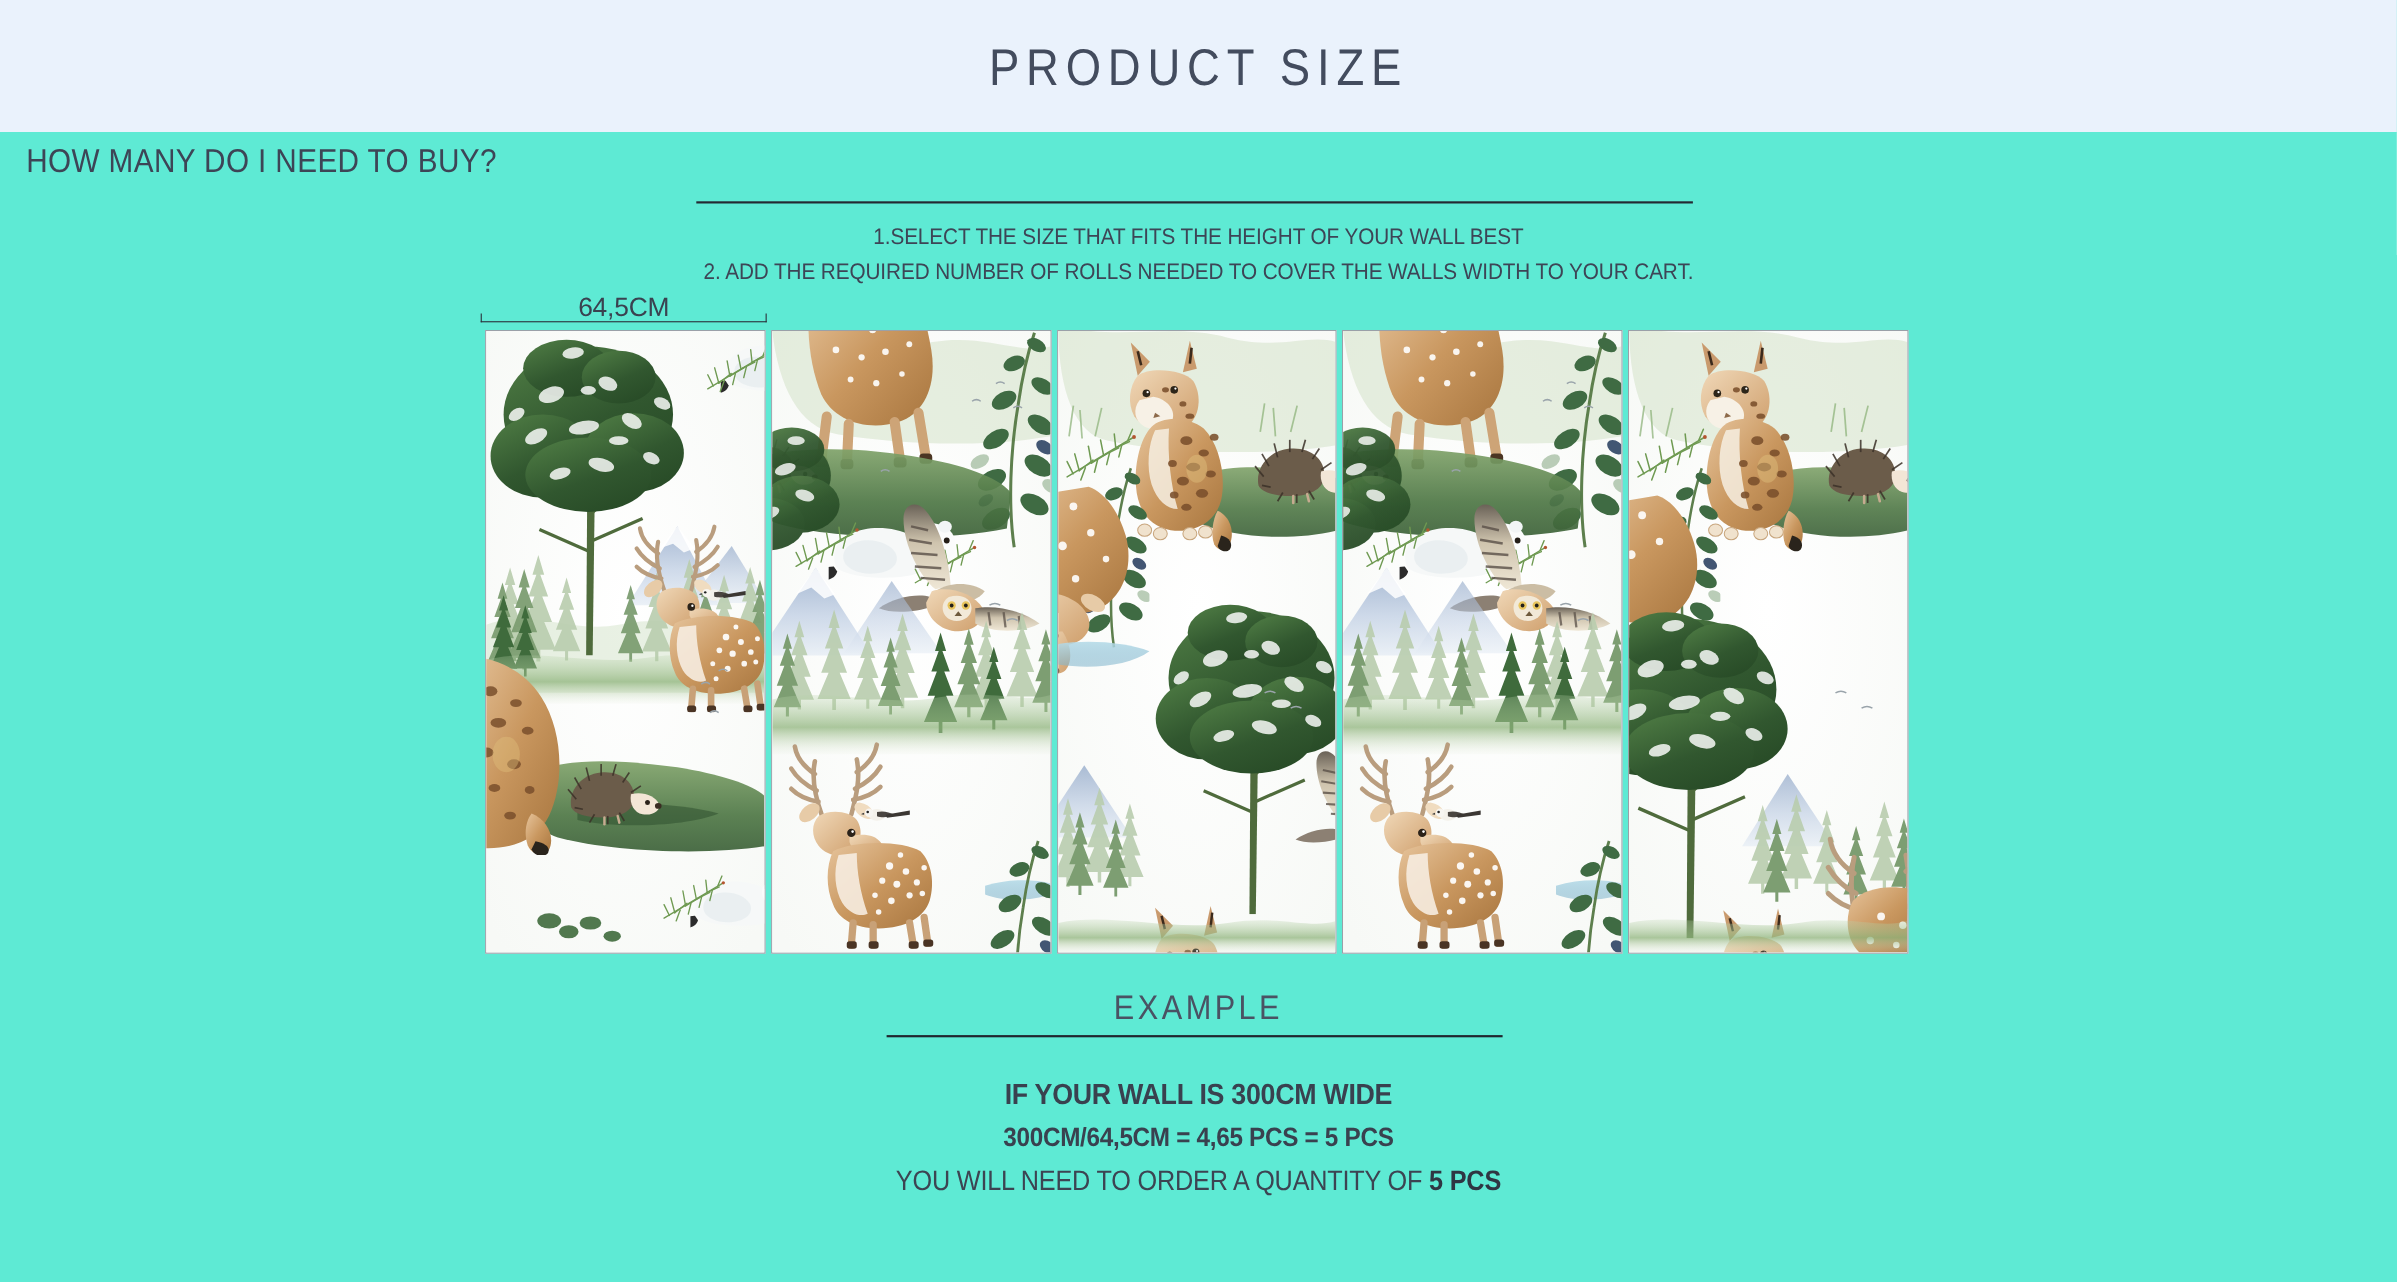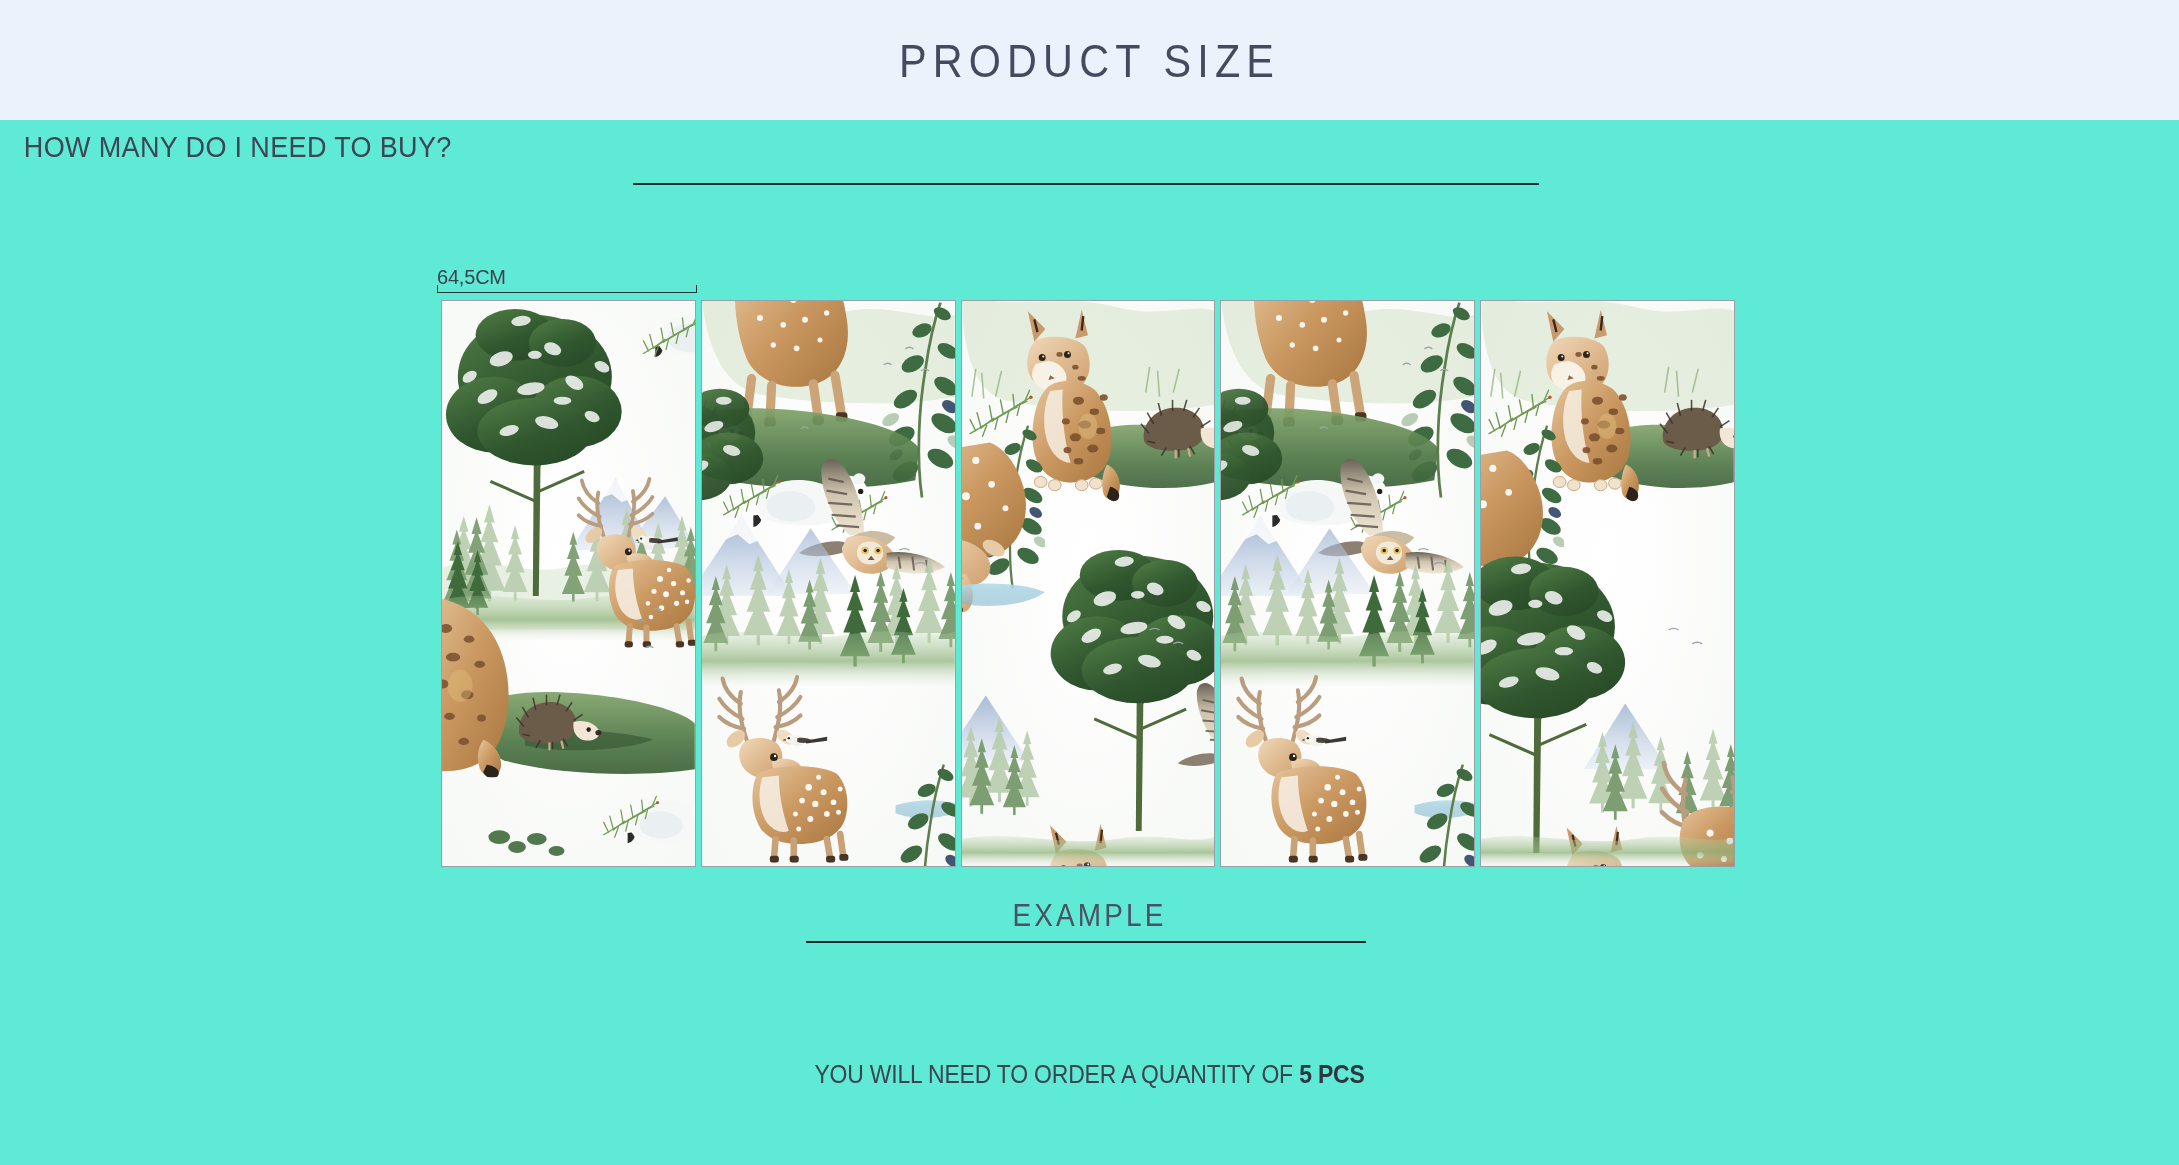--- a/index.html
+++ b/index.html
@@ -74,21 +74,22 @@
     line-height: 32px;
     transform: scaleX(0.92);
     display: block;
   }
 
   
   .dim-label {
     position: absolute;
     left: 437px; top: 266px;
     width: 260px;
-    font-size: 20px;
+    text-align: center;
+    font-size: 24px;
     font-weight: 500;
     color: #3a4250;
     letter-spacing: -0.2px;
   }
   .dim-line {
     position: absolute;
     left: 437px; top: 292px;
     width: 260px; height: 0;
     border-top: 1.6px solid #2b313b;
   }
@@ -179,20 +180,24 @@
 <div id="page">
 
   <div class="header-band">
     <div class="header-title">PRODUCT SIZE</div>
   </div>
 
   <div class="intro">
     <div class="intro-heading">HOW MANY DO I NEED TO BUY?</div>
   </div>
   <div class="rule-wide"></div>
+  <div class="intro-lines">
+    <div>1.SELECT THE SIZE THAT FITS THE HEIGHT OF YOUR WALL BEST</div>
+    <div>2. ADD THE REQUIRED NUMBER OF ROLLS NEEDED TO COVER THE WALLS WIDTH TO YOUR CART.</div>
+  </div>
 
   <div class="dim-label">64,5CM</div>
   <div class="dim-line"></div>
   <div class="dim-tick left"></div>
   <div class="dim-tick right"></div>
 
   <div class="panels">
 
     <svg width="0" height="0" style="position:absolute" aria-hidden="true">
       <defs>
@@ -887,17 +892,21 @@
           <path d="M190 330 q5 -3 10 0"></path>
             <path d="M214 344 q5 -3 10 0"></path>
         </g>
       </svg>
     </div>
 
   </div>
 
   <div class="example-heading">EXAMPLE</div>
   <div class="rule-example"></div>
+  <div class="example-lines">
+    <span class="l1">IF YOUR WALL IS 300CM WIDE</span>
+    <span class="l2">300CM/64,5CM = 4,65 PCS = 5 PCS</span>
+  </div>
   <div class="example-final">
     <span>YOU WILL NEED TO ORDER A QUANTITY OF </span><b>5 PCS</b>
   </div>
 
 </div>
 
 </body></html>

